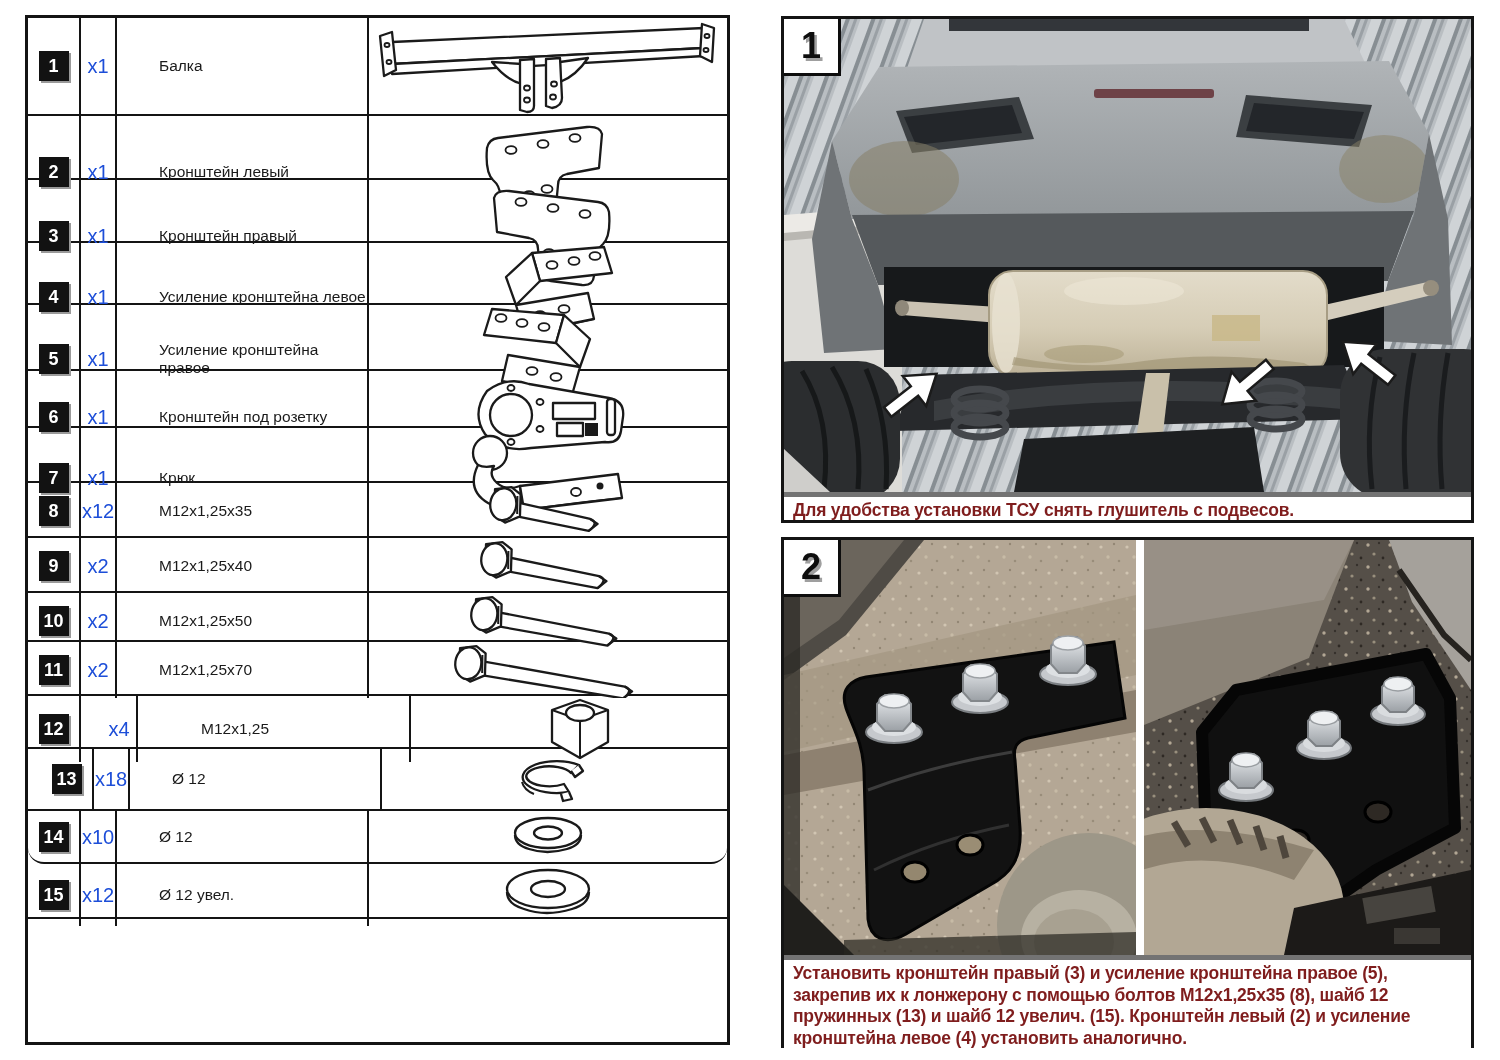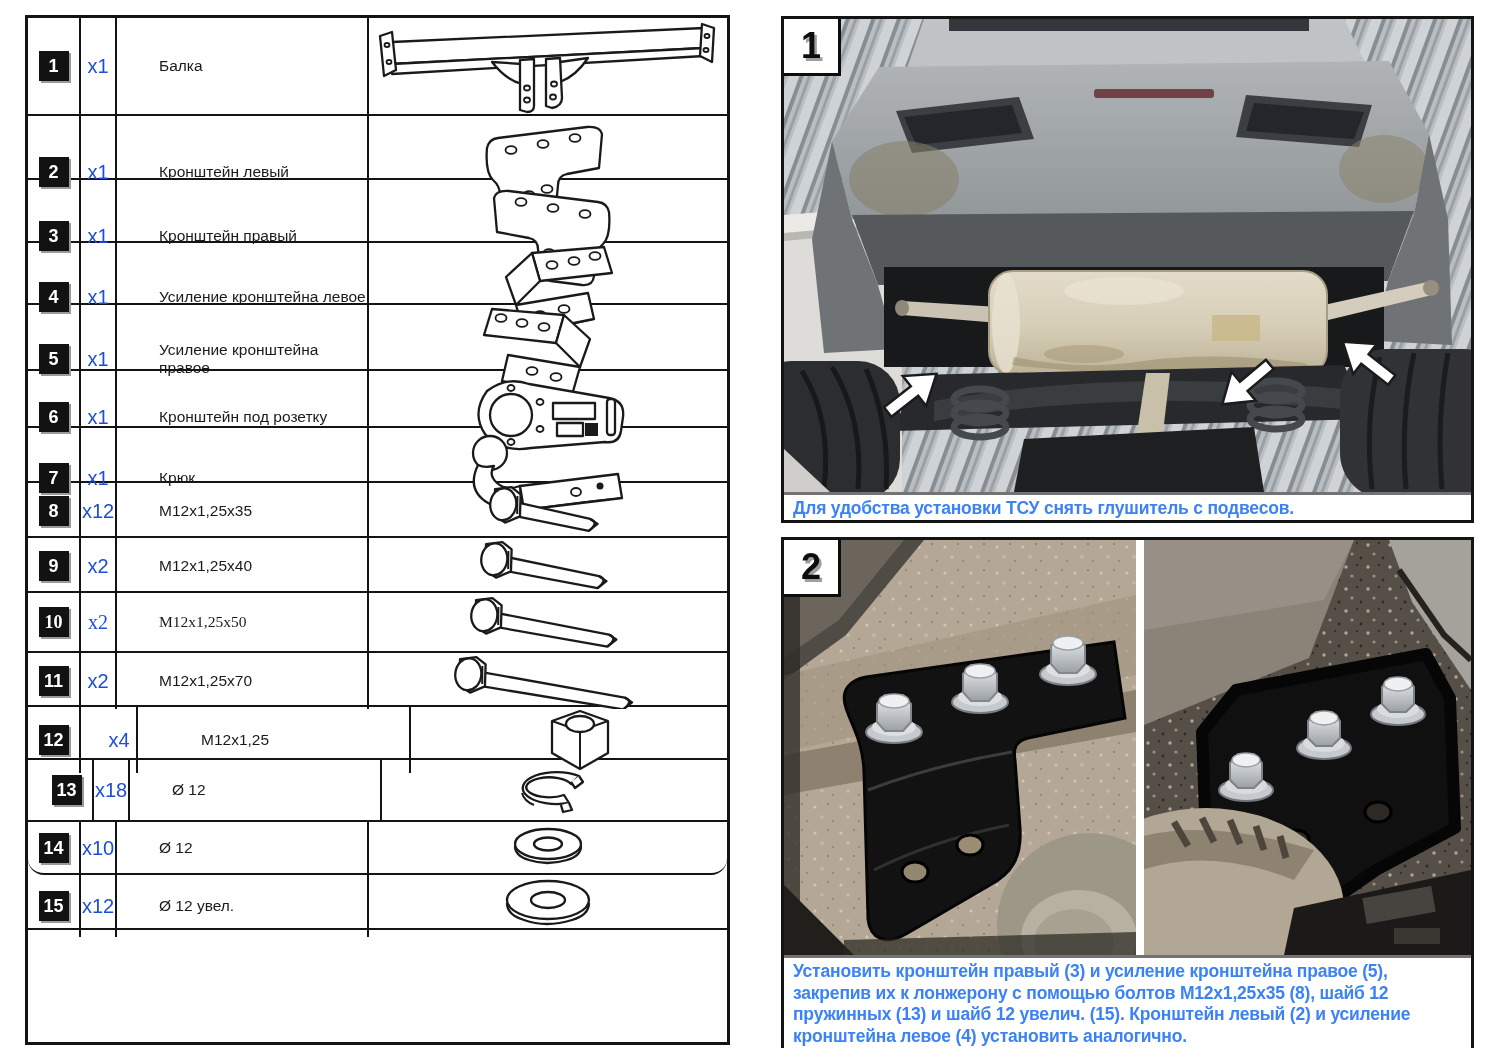--- a/index.html
+++ b/index.html
@@ -31,21 +31,21 @@
   #step2 .photo-area{height:415px;display:flex;background:#fff;}
   #step2 .sub-photo{height:100%;overflow:hidden;position:relative;}
   #step2 .sub-photo.left{width:352px;}
   #step2 .gap{width:8px;height:100%;background:#fff;}
   #step2 .sub-photo.right{width:327px;}
   .step-badge{position:absolute;top:0;left:0;width:57px;height:57px;background:#ffffff;
               border-right:3px solid #0d0d0d;border-bottom:3px solid #0d0d0d;
               display:flex;align-items:center;justify-content:center;
               font-size:36px;font-weight:bold;color:#0d0d0d;z-index:5;
               text-shadow:2.5px 2.5px 0 #9f9f9f;}
-  .caption{border-top:3px solid #737373;background:#fff;font-weight:bold;color:#3b82f6;
+  .caption{border-top:5px solid #737373;background:#fff;font-weight:bold;color:#7f1d1d;
            letter-spacing:-0.2px;}
   #step1 .caption{height:28px;font-size:17.5px;line-height:25px;padding:1px 9px;}
   #step2 .caption{height:104px;font-size:17.5px;line-height:21.5px;padding:3px 9px;}
   svg{display:block;}
 </style>
 </head>
 <body>
 
 <div id="page">
 
@@ -240,21 +240,21 @@
       <polygon points="34,18 130,26 138,30 130,38 34,32" fill="#fff" stroke="#1a1a1a" stroke-width="2.3" stroke-linejoin="round"></polygon>
       <path d="M130,26 q10,2 0,12" fill="none" stroke="#1a1a1a" stroke-width="2.3"></path>
       <polygon points="14,8 30,4 40,10 42,32 28,40 16,34" fill="#fff" stroke="#1a1a1a" stroke-width="2.3" stroke-linejoin="round"></polygon>
       <ellipse cx="24" cy="22" rx="13" ry="16" fill="#fff" stroke="#1a1a1a" stroke-width="2.3" stroke-linejoin="round"></ellipse>
       <line x1="37" y1="12" x2="39" y2="30" stroke="#1a1a1a" stroke-width="2"></line>
     </g>
             </svg>
           </span>
         </div>
     </div>
-      <div class="t-row" style="height: 60px; font-family: Liberation Serif, serif;">
+      <div class="t-row" style="height: 49px;">
       <div class="c-num">
           <span class="badge">10</span>
         </div>
       <div class="c-qty">x2</div>
       <div class="c-label">М12х1,25х50</div>
       <div class="c-draw">
           <span>
             <svg width="176" height="56" viewBox="0 0 176 56">
     <g transform="rotate(7 30 24)">
       <polygon points="34,18 150,26 158,30 150,38 34,32" fill="#fff" stroke="#1a1a1a" stroke-width="2.3" stroke-linejoin="round"></polygon>

